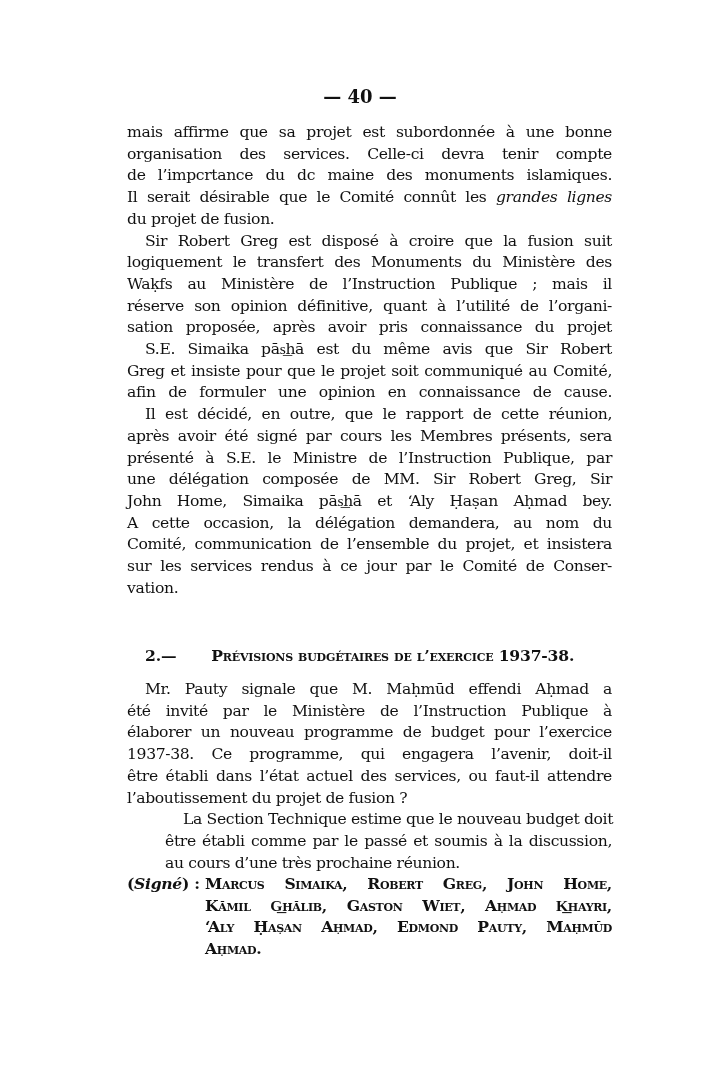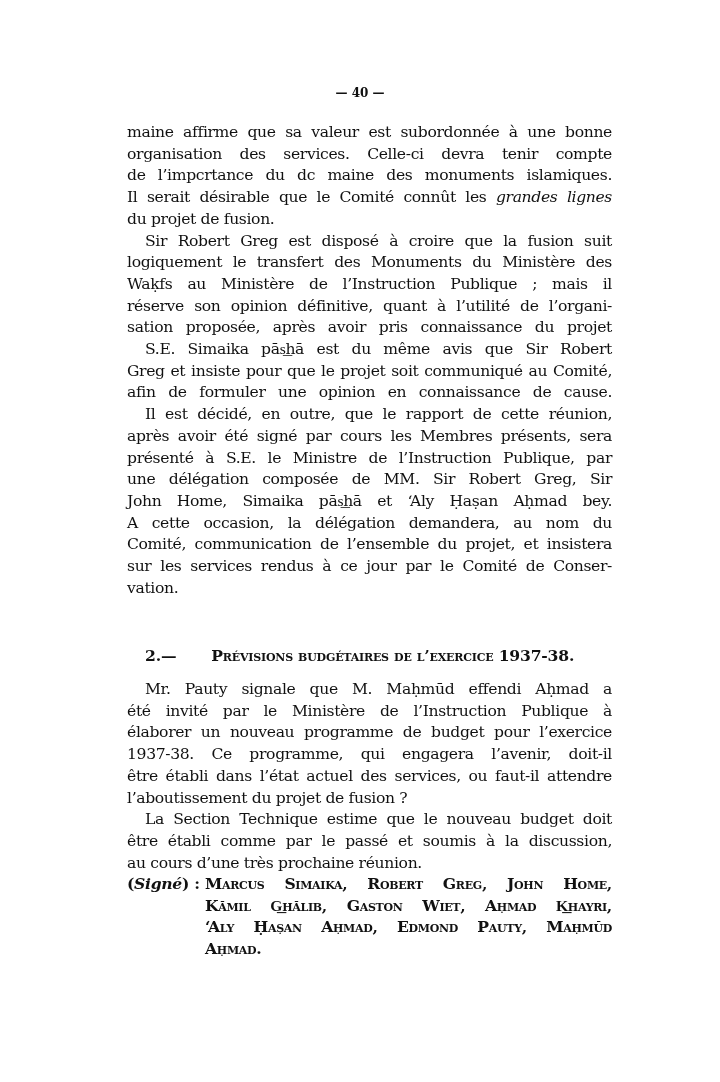--- a/index.html
+++ b/index.html
@@ -1,19 +1,19 @@
 <!DOCTYPE html>
 <html><head>
 <meta charset="utf-8">
 <style>
   html, body { margin: 0; padding: 0; background: #ffffff; }
   body { width: 720px; height: 1082px; position: relative; overflow: hidden;
          font-family: "DejaVu Serif", "Liberation Serif", serif; color: #111; }
   .page-num { position: absolute; top: 86px; left: 0; width: 720px; text-align: center;
-              font-size: 12px; font-weight: bold; }
+              font-size: 18px; font-weight: bold; }
   .col { position: absolute; left: 127px; width: 485px; }
   .p { font-size: 15.6px; line-height: 21.7px; text-align: justify; margin: 0;
        text-indent: 18px; letter-spacing: -0.35px; font-weight: 500; }
   .line { display: block; text-align: justify; text-align-last: justify; white-space: nowrap; }
   .line.end { text-align-last: left; }
   .line.ind { padding-left: 18px; }
   .heading { position: absolute; top: 646px; left: 145px; font-size: 15.6px; font-weight: bold;
              letter-spacing: -0.2px; }
   .sc { font-variant: small-caps; margin-left: 35px; }
   .sig { position: absolute; top: 873px; left: 127px; width: 485px; font-size: 15.6px;
@@ -25,21 +25,21 @@
   .sig .names .line.end { text-align-last: left; }
   i.it { font-style: italic; font-weight: normal; }
 </style>
 </head>
 <body>
 
 <div class="page-num">— 40 —</div>
 
 <div class="col" style="top:122px;">
   <div class="p" style="text-indent:0;">
-    <span class="line">maine affirme que sa valeur est subordonnée à une bonne</span>
+    <span class="line">mais affirme que sa projet est subordonnée à une bonne</span>
     <span class="line">organisation des services. Celle-ci devra tenir compte</span>
     <span class="line">de l’impcrtance du dc maine des monuments islamiques.</span>
     <span class="line"><span>Il serait désirable que le Comité connût les</span> <i class="it">grandes lignes</i></span>
     <span class="line end">du projet de fusion.</span>
   </div>
   <div class="p" style="text-indent:0;">
     <span class="line ind">Sir Robert Greg est disposé à croire que la fusion suit</span>
     <span class="line">logiquement le transfert des Monuments du Ministère des</span>
     <span class="line">Waḳfs au Ministère de l’Instruction Publique ; mais il</span>
     <span class="line">réserve son opinion définitive, quant à l’utilité de l’organi-</span>
@@ -69,21 +69,21 @@
 
 <div class="col" style="top:679px;">
   <div class="p" style="text-indent:0;">
     <span class="line ind">Mr. Pauty signale que M. Maḥmūd effendi Aḥmad a</span>
     <span class="line">été invité par le Ministère de l’Instruction Publique à</span>
     <span class="line">élaborer un nouveau programme de budget pour l’exercice</span>
     <span class="line">1937-38. Ce programme, qui engagera l’avenir, doit-il</span>
     <span class="line">être établi dans l’état actuel des services, ou faut-il attendre</span>
     <span class="line end">l’aboutissement du projet de fusion ?</span>
   </div>
-  <div class="p" style="text-indent:0;">
+  <div class="p" style="text-indent:0;margin-left:38px;">
     <span class="line ind">La Section Technique estime que le nouveau budget doit</span>
     <span class="line">être établi comme par le passé et soumis à la discussion,</span>
     <span class="line end">au cours d’une très prochaine réunion.</span>
   </div>
 </div>
 
 <div class="sig">
   <div class="lbl"><span>(</span><i>Signé</i><span>) :</span></div>
   <div class="names">
     <span class="line">Marcus Simaika, Robert Greg, John Home,</span>

